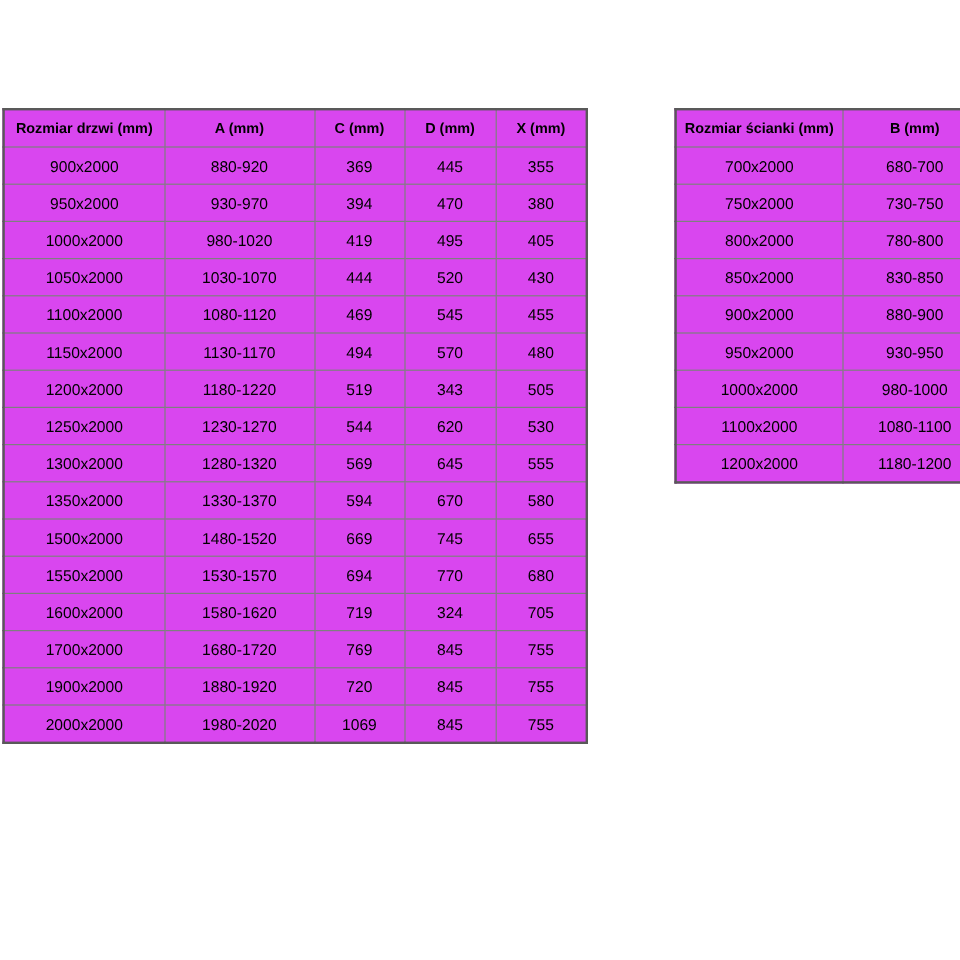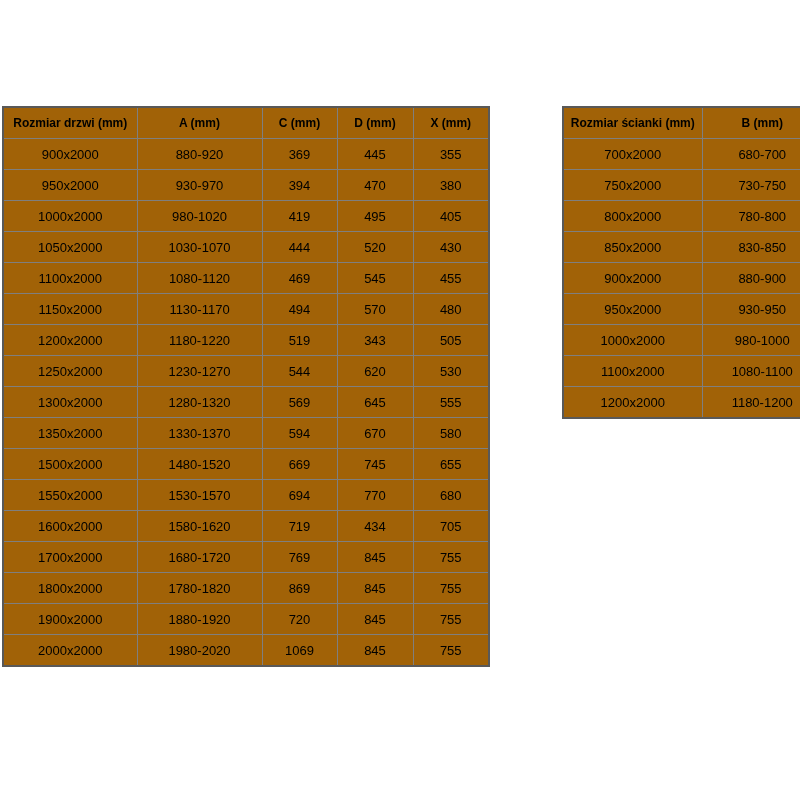--- a/index.html
+++ b/index.html
@@ -14,22 +14,21 @@
     height: 800px;
     background: #ffffff;
     overflow: hidden;
   }
   table.spec-table {
     position: absolute;
     top: 90px;
     border-collapse: collapse;
     table-layout: fixed;
     border: 2px solid #595959;
-    background: #a16207;
-    margin-top: 16px;
+    background: #d946ef;
   }
   table.spec-table.doors { left: 2px;   width: 486px; }
   table.spec-table.walls { left: 562px; width: 260px; }
   table.spec-table th,
   table.spec-table td {
     border: 1px solid #7f7f7f;
     height: 30px;
     text-align: center;
     vertical-align: middle;
     padding: 0 2px;
@@ -150,34 +149,27 @@
           <td>1550x2000</td>
           <td>1530-1570</td>
           <td>694</td>
           <td>770</td>
           <td>680</td>
         </tr>
         <tr>
           <td>1600x2000</td>
           <td>1580-1620</td>
           <td>719</td>
-          <td>434</td>
+          <td>324</td>
           <td>705</td>
         </tr>
         <tr>
           <td>1700x2000</td>
           <td>1680-1720</td>
           <td>769</td>
-          <td>845</td>
-          <td>755</td>
-        </tr>
-        <tr>
-          <td>1800x2000</td>
-          <td>1780-1820</td>
-          <td>869</td>
           <td>845</td>
           <td>755</td>
         </tr>
         <tr>
           <td>1900x2000</td>
           <td>1880-1920</td>
           <td>720</td>
           <td>845</td>
           <td>755</td>
         </tr>

